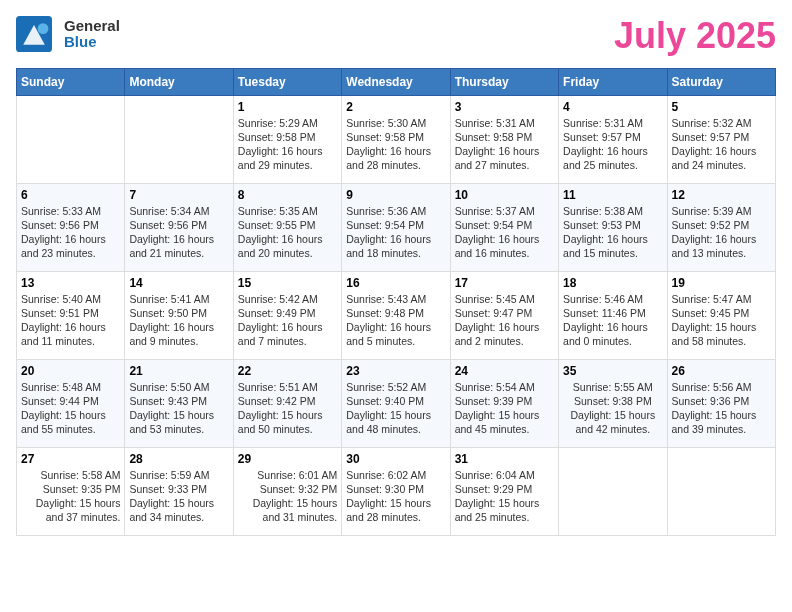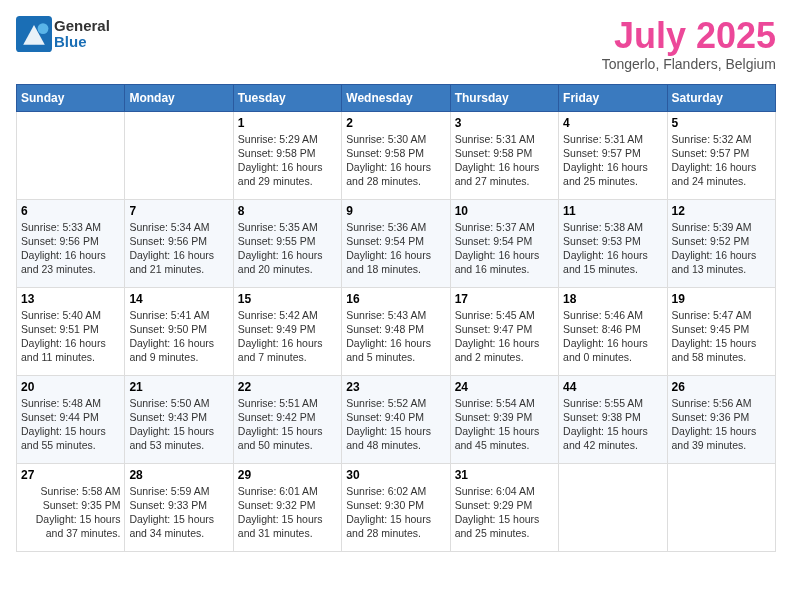--- a/index.html
+++ b/index.html
@@ -12,21 +12,21 @@
     }
     .header {
       display: flex;
       justify-content: space-between;
       align-items: flex-start;
       margin-bottom: 12px;
     }
     .logo {
       display: flex;
       align-items: center;
-      gap: 2px;
+      gap: 12px;
     }
     .logo-text {
       display: flex;
       flex-direction: column;
       font-weight: bold;
       font-size: 15px;
       color: #333;
       line-height: 1.1;
     }
     .logo-text span:first-child { color: #333; }
@@ -105,21 +105,20 @@
       <polygon points="8,32 20,10 32,32" fill="white" opacity="0.9"></polygon>
       <circle cx="30" cy="14" r="6" fill="#5ab4e8"></circle>
     </svg>
     <div class="logo-text">
       <span>General</span>
       <span>Blue</span>
     </div>
   </div>
   <div class="title-block">
     <div class="month-title">July 2025</div>
-    <div class="location">Tongerlo, Flanders, Belgium</div>
   </div>
 </div>
 
 <table>
   <thead>
     <tr>
     <th>Sunday</th>
         <th>Monday</th>
         <th>Tuesday</th>
         <th>Wednesday</th>
@@ -251,21 +250,21 @@
         <td>
           <span class="day-number">17</span>
           <div class="cell-content" style="white-space: pre-line;">Sunrise: 5:45 AM
 Sunset: 9:47 PM
 Daylight: 16 hours
 and 2 minutes.</div>
         </td>
         <td>
           <span class="day-number">18</span>
           <div class="cell-content" style="white-space: pre-line;">Sunrise: 5:46 AM
-Sunset: 8:46 PM
+Sunset: 11:46 PM
 Daylight: 16 hours
 and 0 minutes.</div>
         </td>
         <td>
           <span class="day-number">19</span>
           <div class="cell-content" style="white-space: pre-line;">Sunrise: 5:47 AM
 Sunset: 9:45 PM
 Daylight: 15 hours
 and 58 minutes.</div>
         </td>
@@ -300,22 +299,22 @@
 and 48 minutes.</div>
         </td>
         <td>
           <span class="day-number">24</span>
           <div class="cell-content" style="white-space: pre-line;">Sunrise: 5:54 AM
 Sunset: 9:39 PM
 Daylight: 15 hours
 and 45 minutes.</div>
         </td>
         <td>
-          <span class="day-number">44</span>
-          <div class="cell-content" style="white-space: pre-line;">Sunrise: 5:55 AM
+          <span class="day-number">35</span>
+          <div class="cell-content" style="white-space: pre-line; text-align: center;">Sunrise: 5:55 AM
 Sunset: 9:38 PM
 Daylight: 15 hours
 and 42 minutes.</div>
         </td>
         <td>
           <span class="day-number">26</span>
           <div class="cell-content" style="white-space: pre-line;">Sunrise: 5:56 AM
 Sunset: 9:36 PM
 Daylight: 15 hours
 and 39 minutes.</div>
@@ -331,21 +330,21 @@
         </td>
         <td>
           <span class="day-number">28</span>
           <div class="cell-content" style="white-space: pre-line;">Sunrise: 5:59 AM
 Sunset: 9:33 PM
 Daylight: 15 hours
 and 34 minutes.</div>
         </td>
         <td>
           <span class="day-number">29</span>
-          <div class="cell-content" style="white-space: pre-line;">Sunrise: 6:01 AM
+          <div class="cell-content" style="white-space: pre-line; text-align: right;">Sunrise: 6:01 AM
 Sunset: 9:32 PM
 Daylight: 15 hours
 and 31 minutes.</div>
         </td>
         <td>
           <span class="day-number">30</span>
           <div class="cell-content" style="white-space: pre-line;">Sunrise: 6:02 AM
 Sunset: 9:30 PM
 Daylight: 15 hours
 and 28 minutes.</div>

